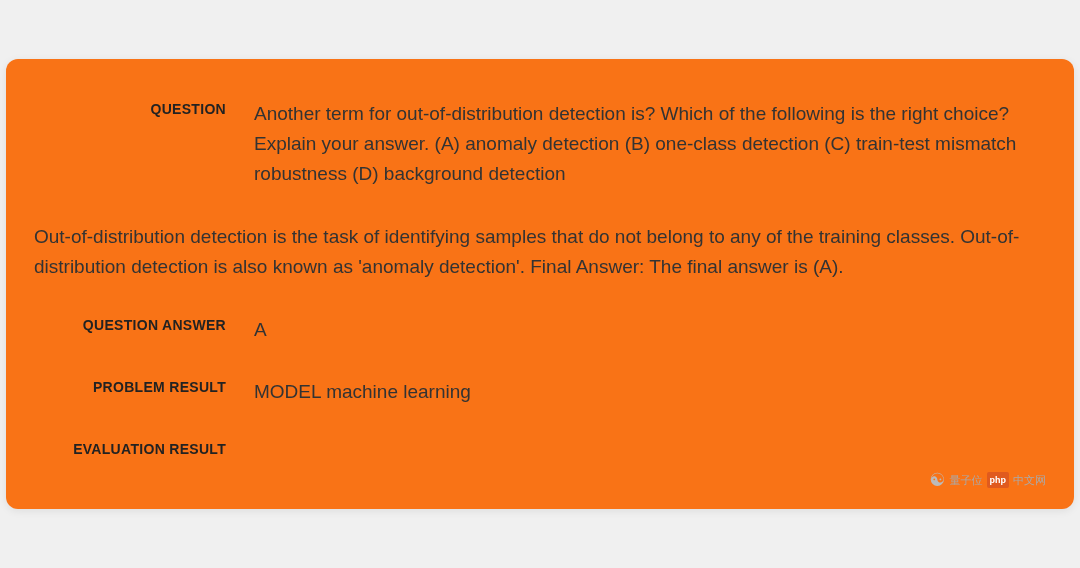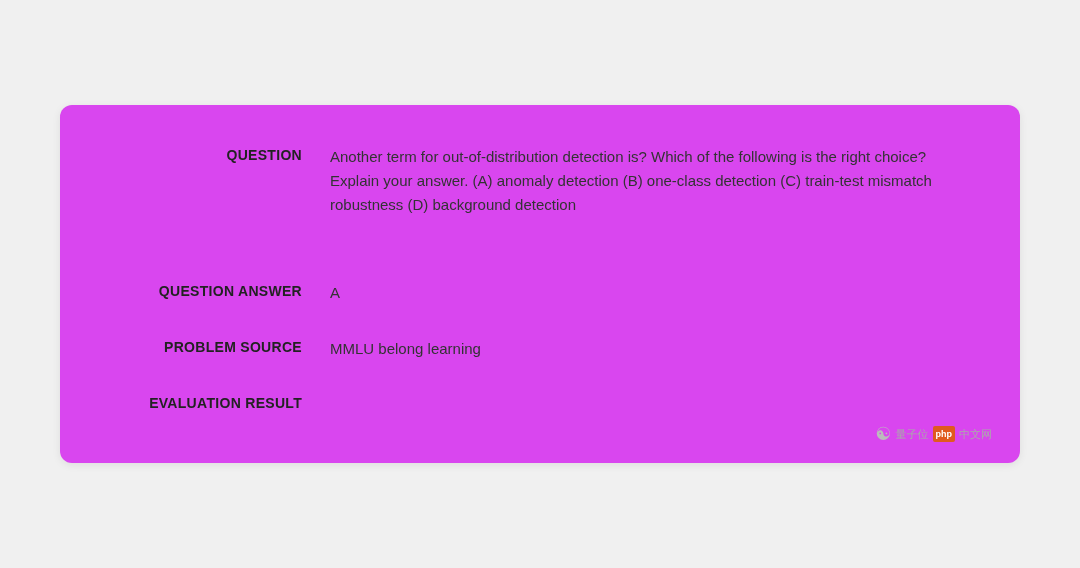--- a/index.html
+++ b/index.html
@@ -12,24 +12,24 @@
       width: 1080px;
       height: 568px;
       background-color: #f0f0f0;
       display: flex;
       align-items: center;
       justify-content: center;
       font-family: Arial, sans-serif;
     }
 
     .card {
-      background-color: #d946ef;
+      background-color: #f97316;
       border-radius: 12px;
-      width: 960px;
-      padding: 40px 50px;
+      width: 1068px;
+      padding: 40px 28px;
       box-shadow: 0 2px 8px rgba(0,0,0,0.08);
     }
 
     .row {
       display: flex;
       align-items: flex-start;
       margin-bottom: 32px;
     }
 
     .row:last-child {
@@ -43,21 +43,21 @@
       color: #222;
       min-width: 220px;
       text-align: right;
       padding-right: 28px;
       padding-top: 2px;
       letter-spacing: 0.3px;
       flex-shrink: 0;
     }
 
     .value {
-      font-size: 15px;
+      font-size: 19px;
       color: #333;
       line-height: 1.6;
       flex: 1;
     }
 
     .watermark {
       position: absolute;
       bottom: 18px;
       right: 28px;
       font-size: 11px;
@@ -90,30 +90,31 @@
 
 <div class="container">
   <div class="card">
 
     <div class="row">
       <div class="label">QUESTION</div>
       <div class="value">Another term for out-of-distribution detection is? Which of the following is the right choice? Explain your answer. (A) anomaly detection (B) one-class detection (C) train-test mismatch robustness (D) background detection</div>
     </div>
 
     <div class="row">
+      <div class="value">Out-of-distribution detection is the task of identifying samples that do not belong to any of the training classes. Out-of-distribution detection is also known as 'anomaly detection'. Final Answer: The final answer is (A).</div>
     </div>
 
     <div class="row">
       <div class="label">QUESTION ANSWER</div>
       <div class="value">A</div>
     </div>
 
     <div class="row">
-      <div class="label">PROBLEM SOURCE</div>
-      <div class="value">MMLU belong learning</div>
+      <div class="label">PROBLEM RESULT</div>
+      <div class="value">MODEL machine learning</div>
     </div>
 
     <div class="row">
       <div class="label">EVALUATION RESULT</div>
     </div>
 
   </div>
 
   <div class="watermark">
     <span class="watermark-icon">☯</span>

